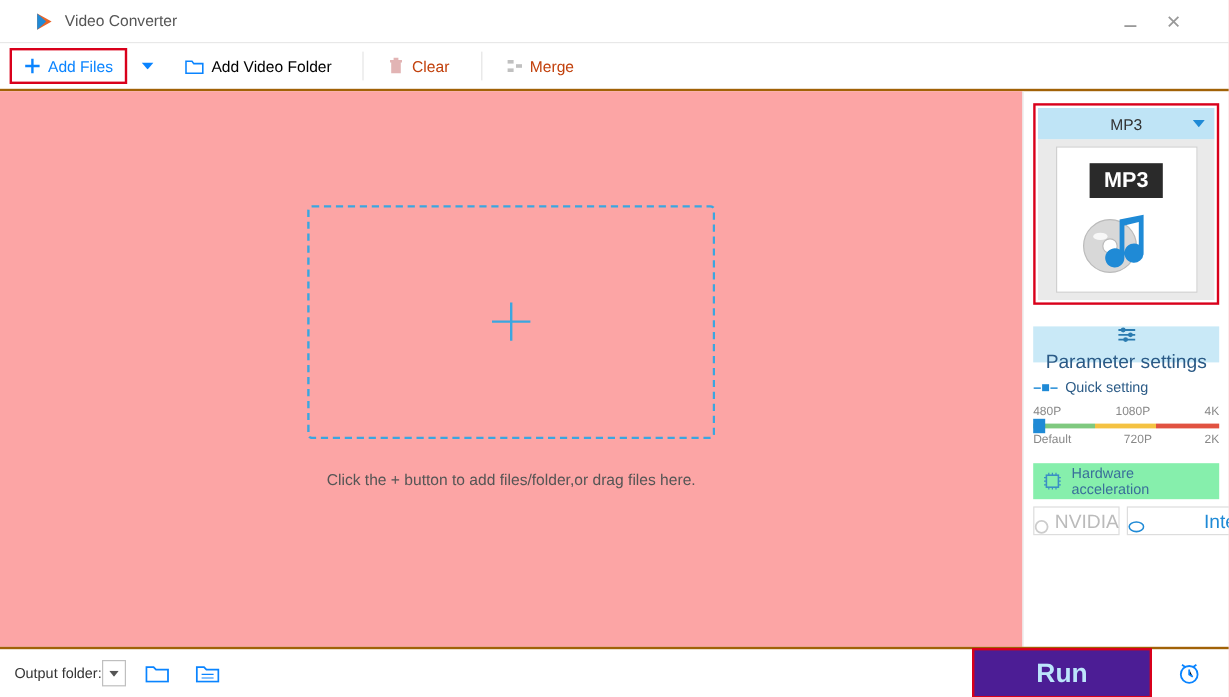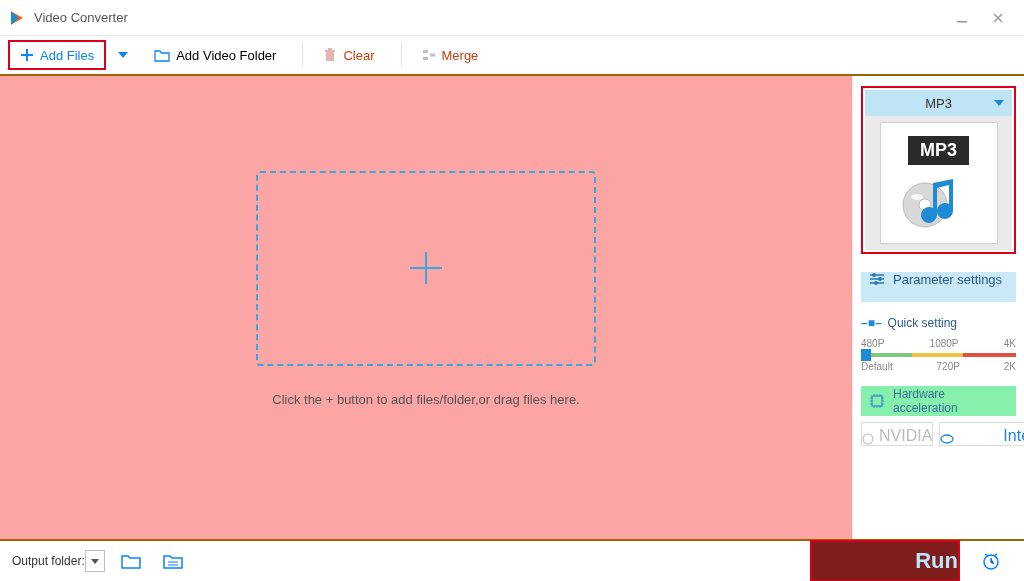--- a/index.html
+++ b/index.html
@@ -1,18 +1,18 @@
 <!DOCTYPE html>
 <html><head>
 <meta charset="utf-8">
 <style>
 * { margin: 0; padding: 0; box-sizing: border-box; font-family: "Segoe UI", Arial, sans-serif; }
 body { width: 1024px; height: 581px; background: #fff; overflow: hidden; position: relative; }
 
-.titlebar { height: 36px; display: flex; align-items: center; padding: 0 8px; border-bottom: 1px solid #e8e8e8; }
+.titlebar { height: 36px; display: flex; align-items: center; padding: 0 28px; border-bottom: 1px solid #e8e8e8; }
 .titlebar .logo { width: 18px; height: 18px; margin-right: 8px; }
 .titlebar .title { font-size: 13px; color: #555; flex: 1; }
 .titlebar .win-btn { width: 36px; height: 36px; display: flex; align-items: center; justify-content: center; color: #888; cursor: pointer; }
 
 .toolbar { height: 40px; display: flex; align-items: center; border-bottom: 2px solid #a16207; padding: 0 8px; }
 .tb-btn { height: 30px; display: flex; align-items: center; padding: 0 10px; font-size: 13px; cursor: pointer; margin-right: 6px; }
 .tb-btn .ic { margin-right: 6px; display: flex; align-items: center; }
 .add-files-highlight { border: 2px solid #d9001b; }
 .add-files-highlight span, .add-files-highlight .ic { color: #0a84ff; }
 .dd-arrow { color: #0a84ff; margin-right: 10px; padding: 0 6px; }
@@ -27,40 +27,40 @@
 .drop-hint { margin-top: 26px; font-size: 13px; color: #555; }
 
 .sidebar { position: absolute; top: 76px; right: 0; width: 172px; bottom: 42px; border-left: 1px solid #e8e8e8; padding: 10px 8px; font-size: 12px; color: #444; }
 .side-label { text-align: center; font-size: 12px; margin-bottom: 8px; }
 .fmt-panel { border: 2px solid #d9001b; padding: 2px; }
 .fmt-header { background: #bfe4f6; height: 26px; display: flex; align-items: center; justify-content: center; position: relative; font-size: 13px; color: #333; cursor: pointer; }
 .fmt-header .dd { position: absolute; right: 8px; }
 .fmt-body { background: #eaeaea; padding: 6px; display: flex; align-items: center; justify-content: center; }
 .fmt-card { width: 118px; height: 122px; background: #fff; border: 1px solid #d0d0d0; display: flex; flex-direction: column; align-items: center; justify-content: center; gap: 6px; }
 .mp3-badge { background: #2a2a2a; color: #fff; font-weight: bold; font-size: 18px; padding: 4px 12px; }
-.side-btn { background: #c9e9f7; height: 30px; display: flex; align-items: flex-start; padding: 0 8px; font-size: 13px; color: #2a5a86; cursor: pointer; gap: 8px; margin-top: 18px; }
+.side-btn { background: #c9e9f7; height: 30px; display: flex; align-items: center; padding: 0 8px; font-size: 16px; color: #2a5a86; cursor: pointer; gap: 8px; margin-top: 18px; flex-direction: column; }
 .quick-row { display: flex; align-items: center; gap: 6px; margin-top: 14px; font-size: 12px; color: #2a5a86; }
 .quick-row .dash { color: #1f8ad6; font-weight: bold; }
 .slider-wrap { margin-top: 8px; font-size: 10px; color: #888; }
 .slider-track { height: 4px; background: linear-gradient(to right, #7fc97f 0%, #7fc97f 33%, #f4c242 33%, #f4c242 66%, #e15241 66%, #e15241 100%); margin: 4px 0; position: relative; }
 .slider-knob { position: absolute; left: 0%; top: -4px; width: 10px; height: 12px; background: #1f8ad6; }
 .scale-row { display: flex; justify-content: space-between; }
 .hw-btn { background: #86efac; height: 30px; display: flex; align-items: center; padding: 0 8px; font-size: 12px; color: #3a6f9a; cursor: pointer; gap: 8px; margin-top: 14px; }
 .chip-row { display: flex; gap: 6px; margin-top: 6px; }
 .chip { flex: 1; height: 24px; border: 1px solid #ddd; display: flex; align-items: flex-end; justify-content: center; font-size: 16px; cursor: pointer; }
 .chip.nvidia { color: #bbb; }
 .chip.intel { color: #1f8ad6; gap: 46px; }
 
 .footer { position: absolute; left: 0; right: 0; bottom: 0; height: 42px; display: flex; align-items: center; padding: 0 12px; gap: 10px; border-top: 2px solid #a16207; font-size: 12px; }
 .out-label { color: #333; }
 .out-input { flex: 0 0 430px; height: 22px; border: 1px solid #bfbfbf; padding: 0 4px; font-size: 11px; }
 .out-dd { width: 20px; height: 22px; border: 1px solid #bfbfbf; display: flex; align-items: center; justify-content: center; cursor: pointer; margin-left: -10px; }
 .foot-ic { color: #0a84ff; cursor: pointer; padding: 4px 6px; }
 .spacer { flex: 1; }
-.run-btn { width: 150px; height: 42px; background: #7f1d1d; border: 2px solid #d9001b; display: flex; align-items: center; justify-content: flex-end; color: #bce5fb; font-size: 22px; font-weight: 600; cursor: pointer; }
+.run-btn { width: 150px; height: 42px; background: #4c1d95; border: 2px solid #d9001b; display: flex; align-items: center; justify-content: center; color: #bce5fb; font-size: 22px; font-weight: 600; cursor: pointer; }
 .clock-ic { color: #0a84ff; cursor: pointer; padding: 0 10px; }
 
 svg { display: block; }
 </style>
 </head>
 <body>
 
 <div class="titlebar">
   <span class="logo">
     <svg viewBox="0 0 24 24" width="18" height="18">

